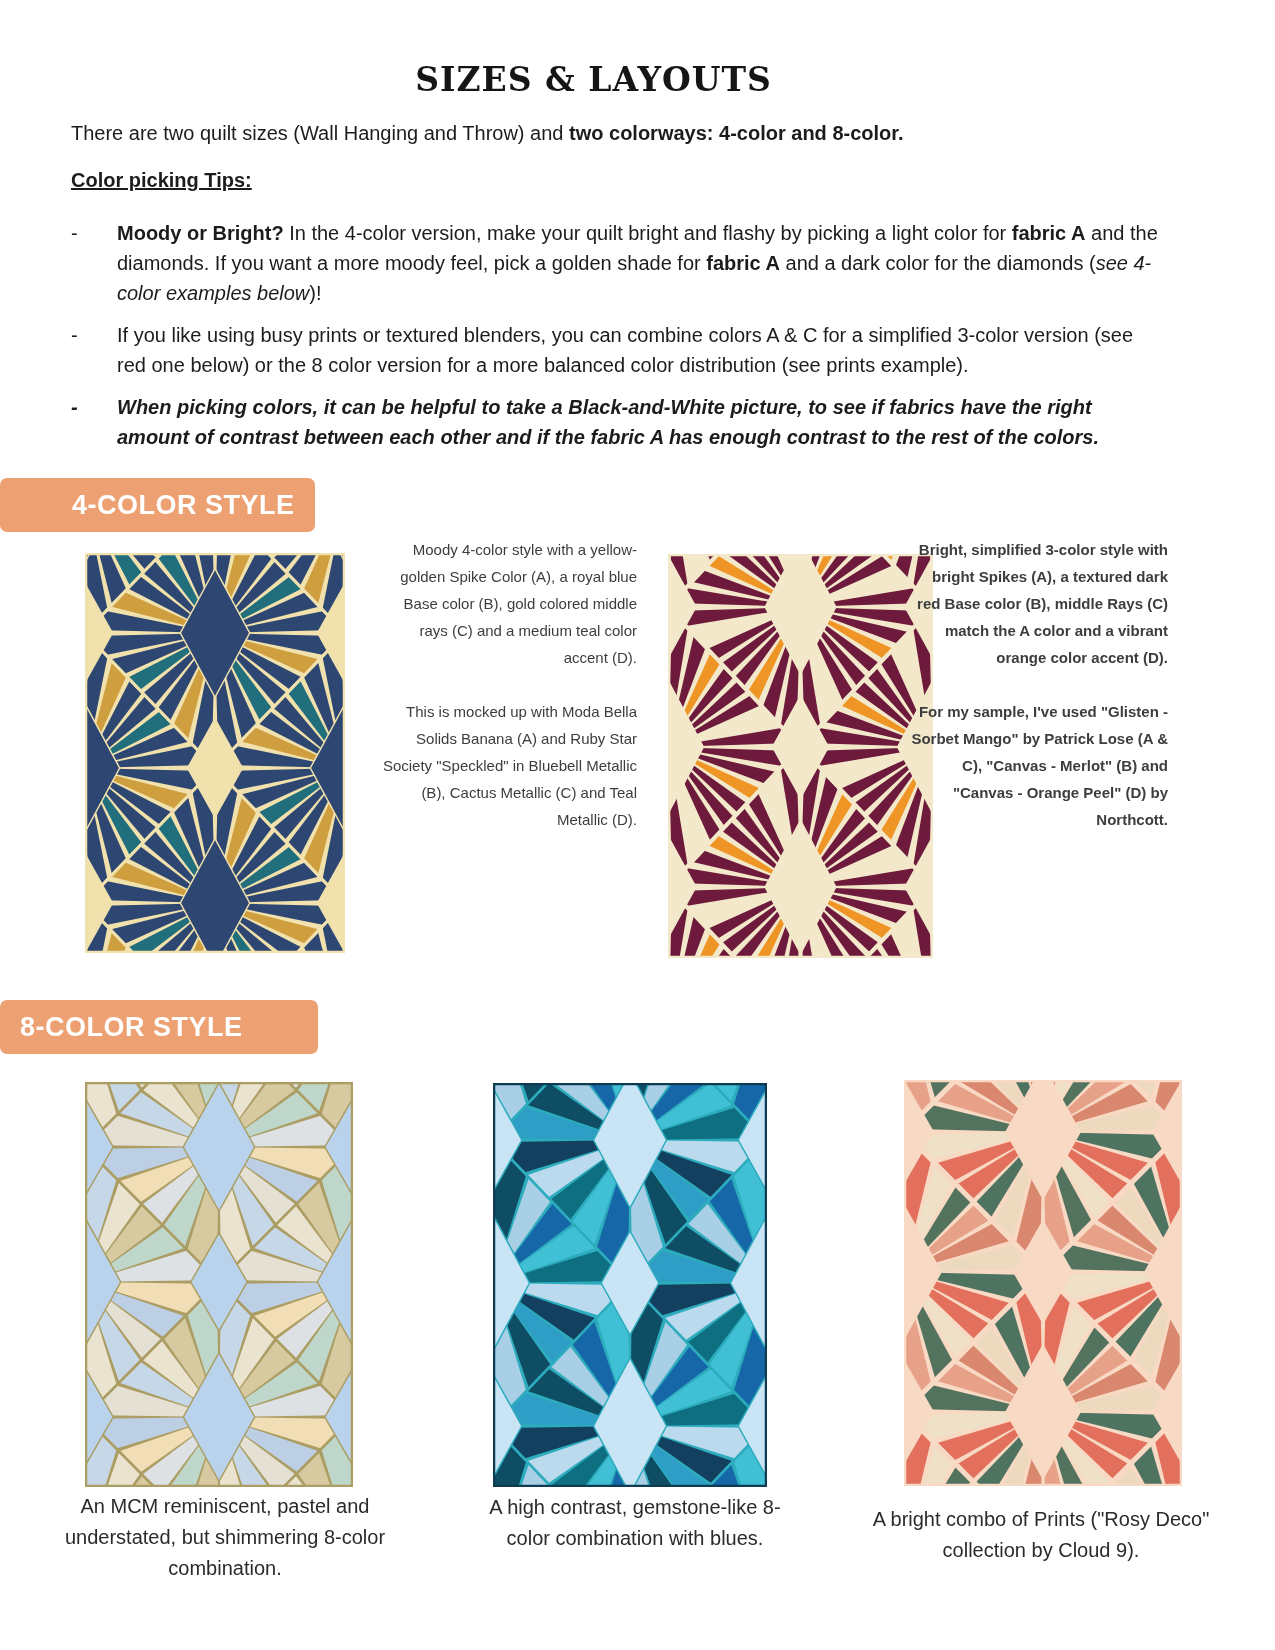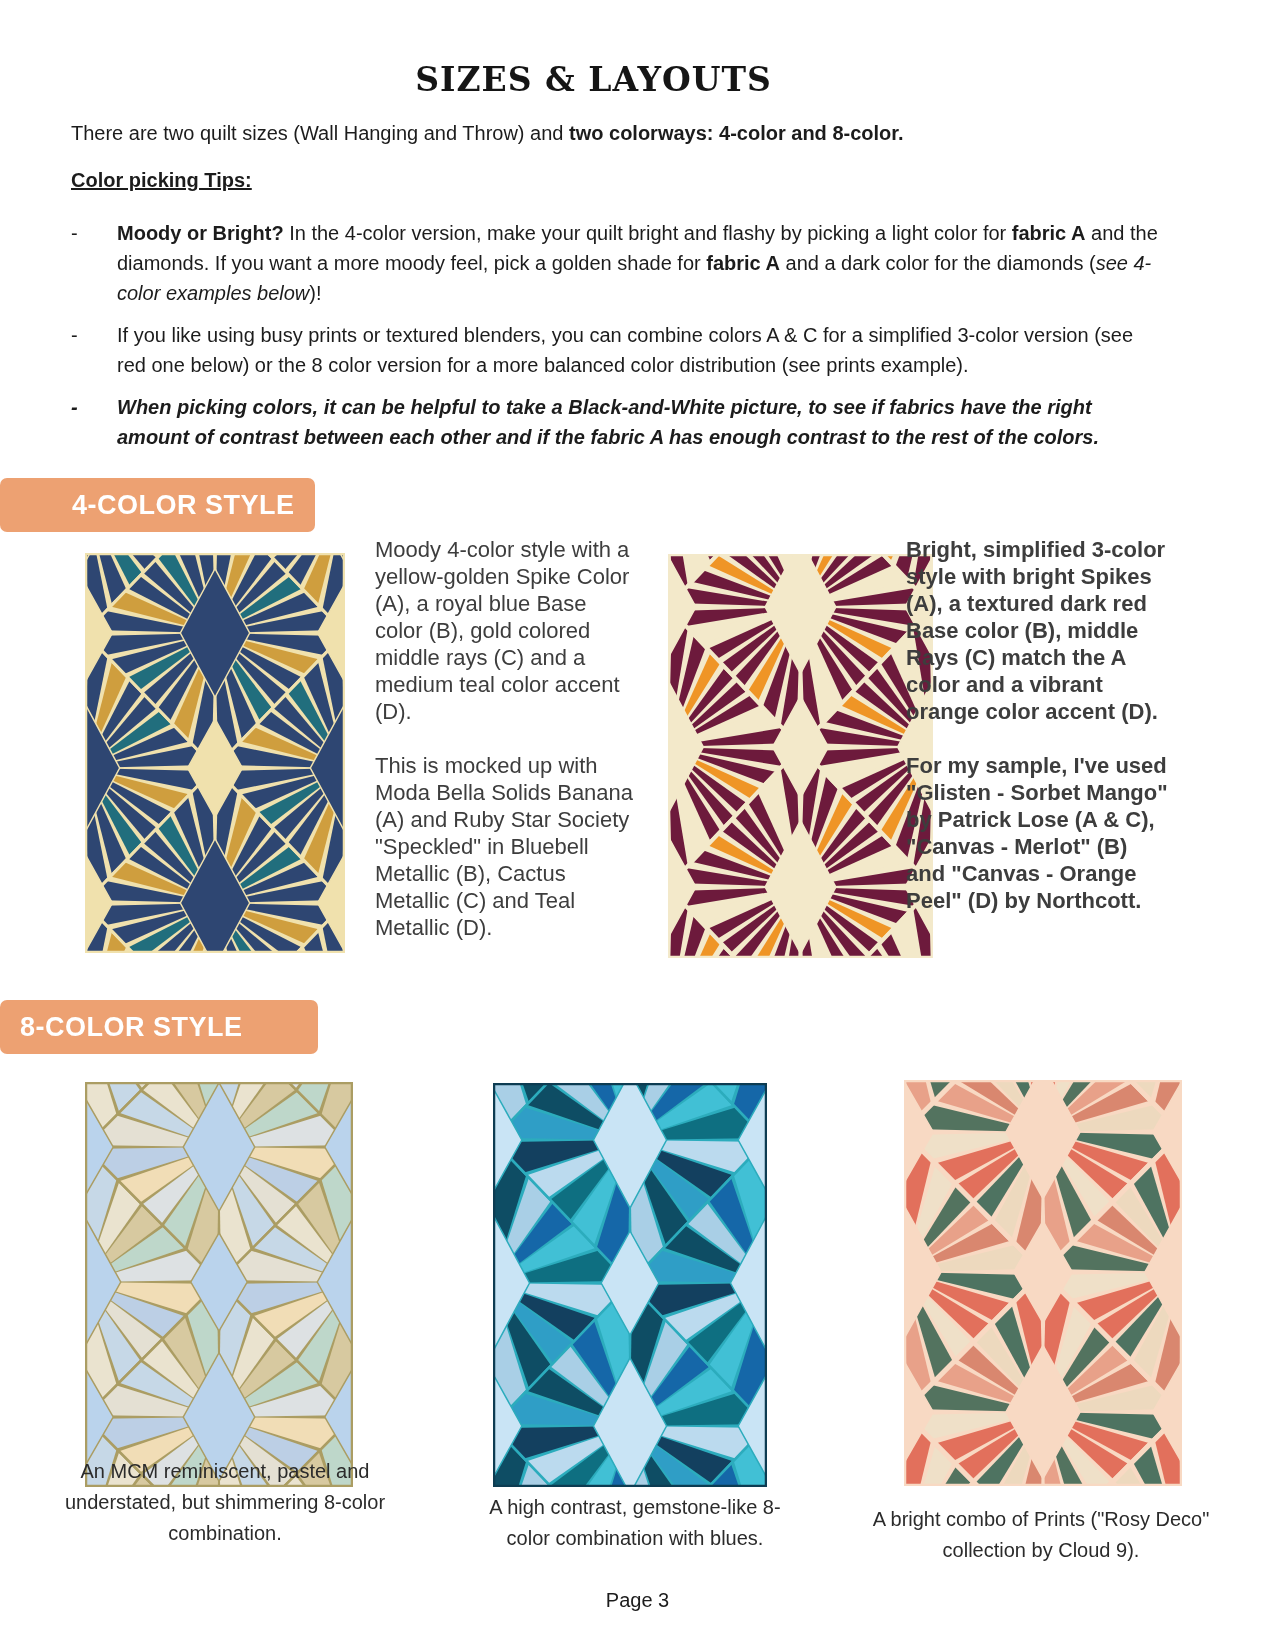--- a/index.html
+++ b/index.html
@@ -25,26 +25,26 @@
     display:flex;align-items:center;padding-left:72px;box-sizing:border-box;border-radius:7px;
   }
   .banner.b1{top:478px;width:315px;}
   .banner.b2{top:1000px;width:318px;padding-left:20px;}
   .quilt{position:absolute;display:block;}
   .q-moody{left:85px;top:553px;}
   .q-merlot{left:668px;top:554px;}
   .q-pastel{left:85px;top:1082px;}
   .q-blues{left:493px;top:1083px;}
   .q-rosy{left:904px;top:1080px;}
-  .note{position:absolute;width:262px;font-size:22px;line-height:27px;color:#3d3d3d;}
+  .note{position:absolute;width:262px;font-size:15px;line-height:27px;color:#3d3d3d;text-align:right;}
   .note p{margin:0 0 27px 0;}
   .note-a{left:375px;top:536px;}
   .note-b{left:906px;top:536px;font-weight:bold;}
   .caption{position:absolute;text-align:center;font-size:20px;line-height:31px;color:#2b2b2b;}
-  .cap-c{left:45px;top:1456px;width:360px;text-align:center;}
+  .cap-c{left:45px;top:1491px;width:360px;text-align:center;}
   .cap-d{left:470px;top:1492px;width:330px;}
   .cap-e{left:856px;top:1504px;width:370px;}
   .pagenum{position:absolute;top:1589px;left:0;width:1275px;text-align:center;font-size:20px;color:#1c1c1c;}
 </style>
 </head>
 <body>
 
 <div class="page">
 
   <div class="title">SIZES &amp; LAYOUTS</div>
@@ -2091,15 +2091,14 @@
       <polygon points="417,141.0909090909091 446.2631578947368,192 417,242.9090909090909 387.7368421052632,192" fill="#f8d9c3" stroke="#f8d9c3" stroke-width="1.5"></polygon>
       <polygon points="417,265.33333333333337 454.06666666666666,332 417,398.66666666666663 379.93333333333334,332" fill="#f8d9c3" stroke="#f8d9c3" stroke-width="1.5"></polygon>
       <polygon points="417,421.0909090909091 446.2631578947368,472 417,522.9090909090909 387.7368421052632,472" fill="#f8d9c3" stroke="#f8d9c3" stroke-width="1.5"></polygon>
       <rect x="1" y="1" width="276" height="404" fill="none" stroke="#f8d9c3" stroke-width="2.5"></rect>
     </svg>
 
   <div class="caption cap-c">An MCM reminiscent, pastel and understated, but shimmering 8-color combination.</div>
   <div class="caption cap-d">A high contrast, gemstone-like 8-color combination with blues.</div>
   <div class="caption cap-e">A bright combo of Prints ("Rosy Deco" collection by Cloud 9).</div>
 
-  <div class="pagenum">Page 3</div>
 
 </div>
 
 </body></html>

